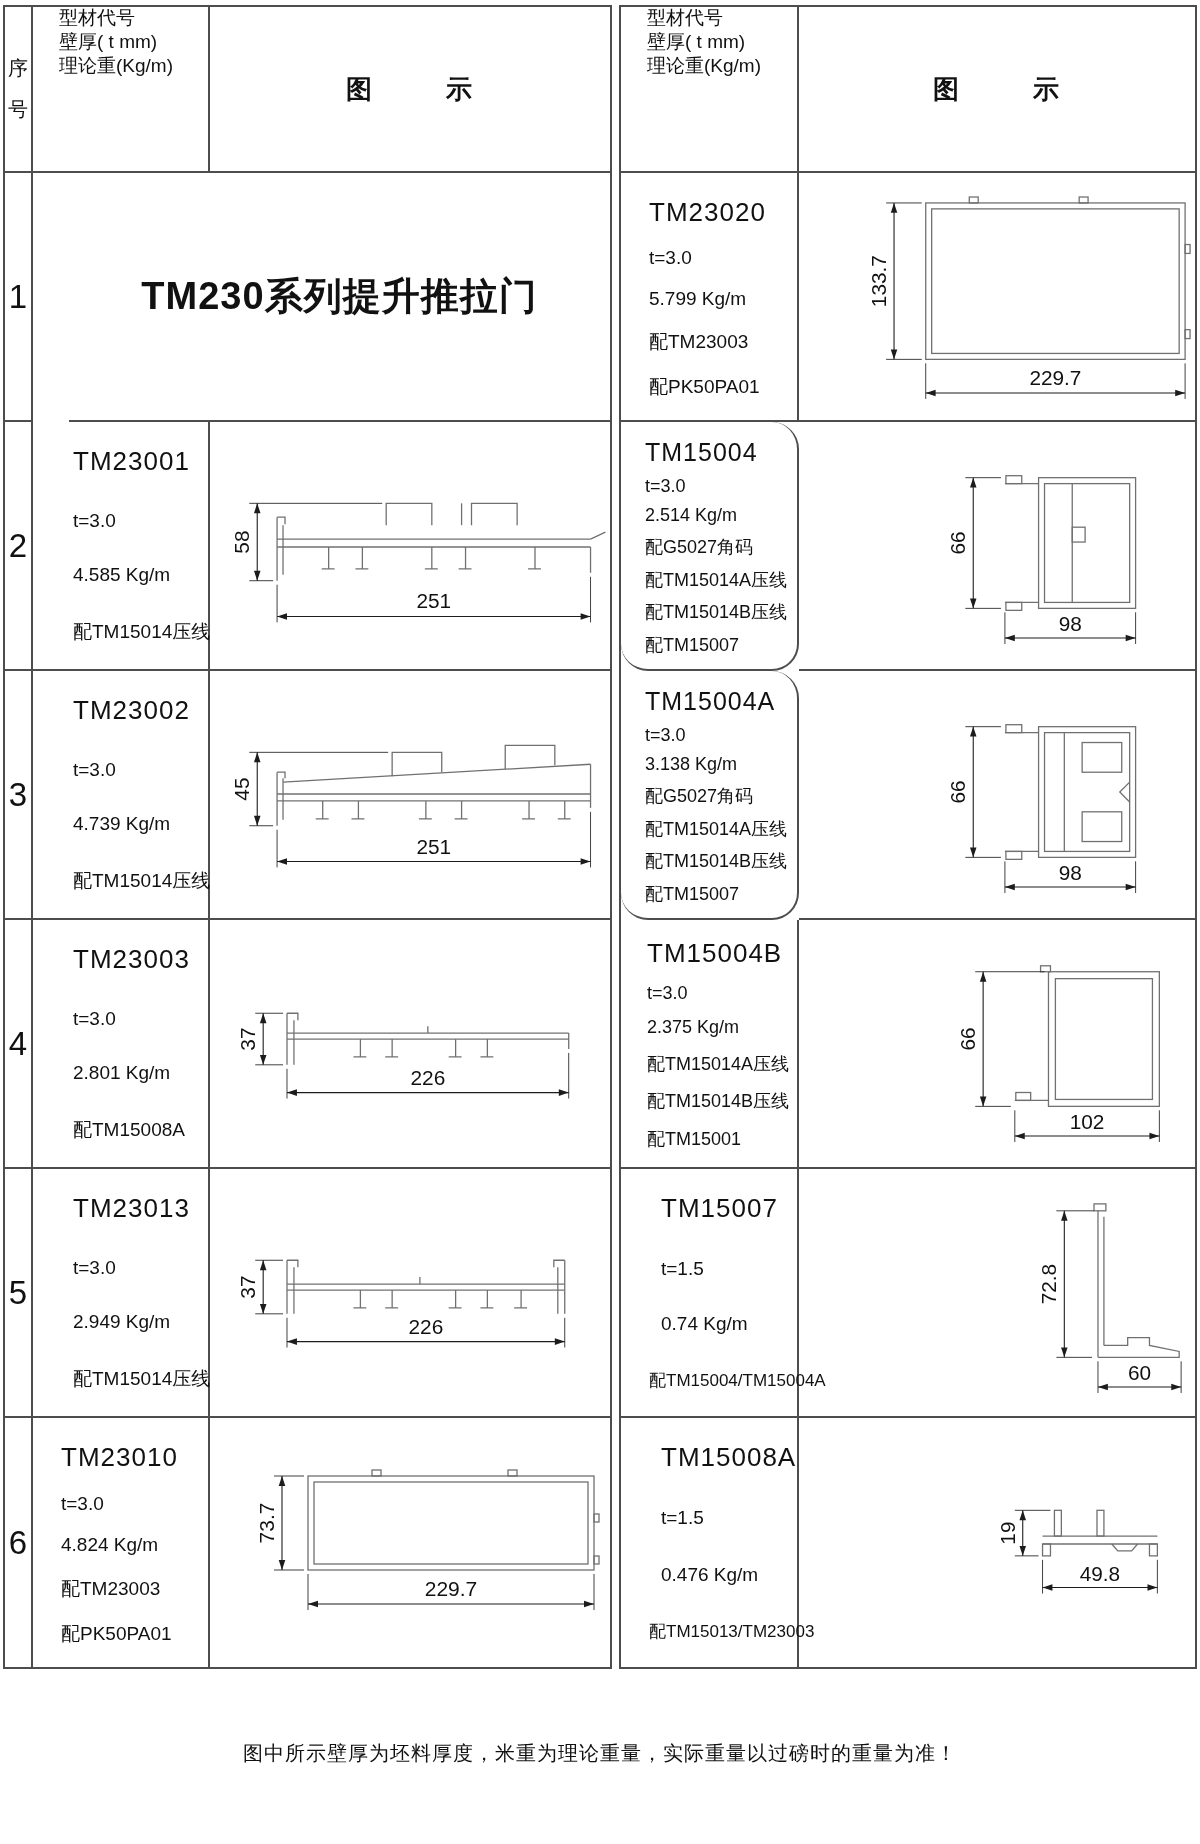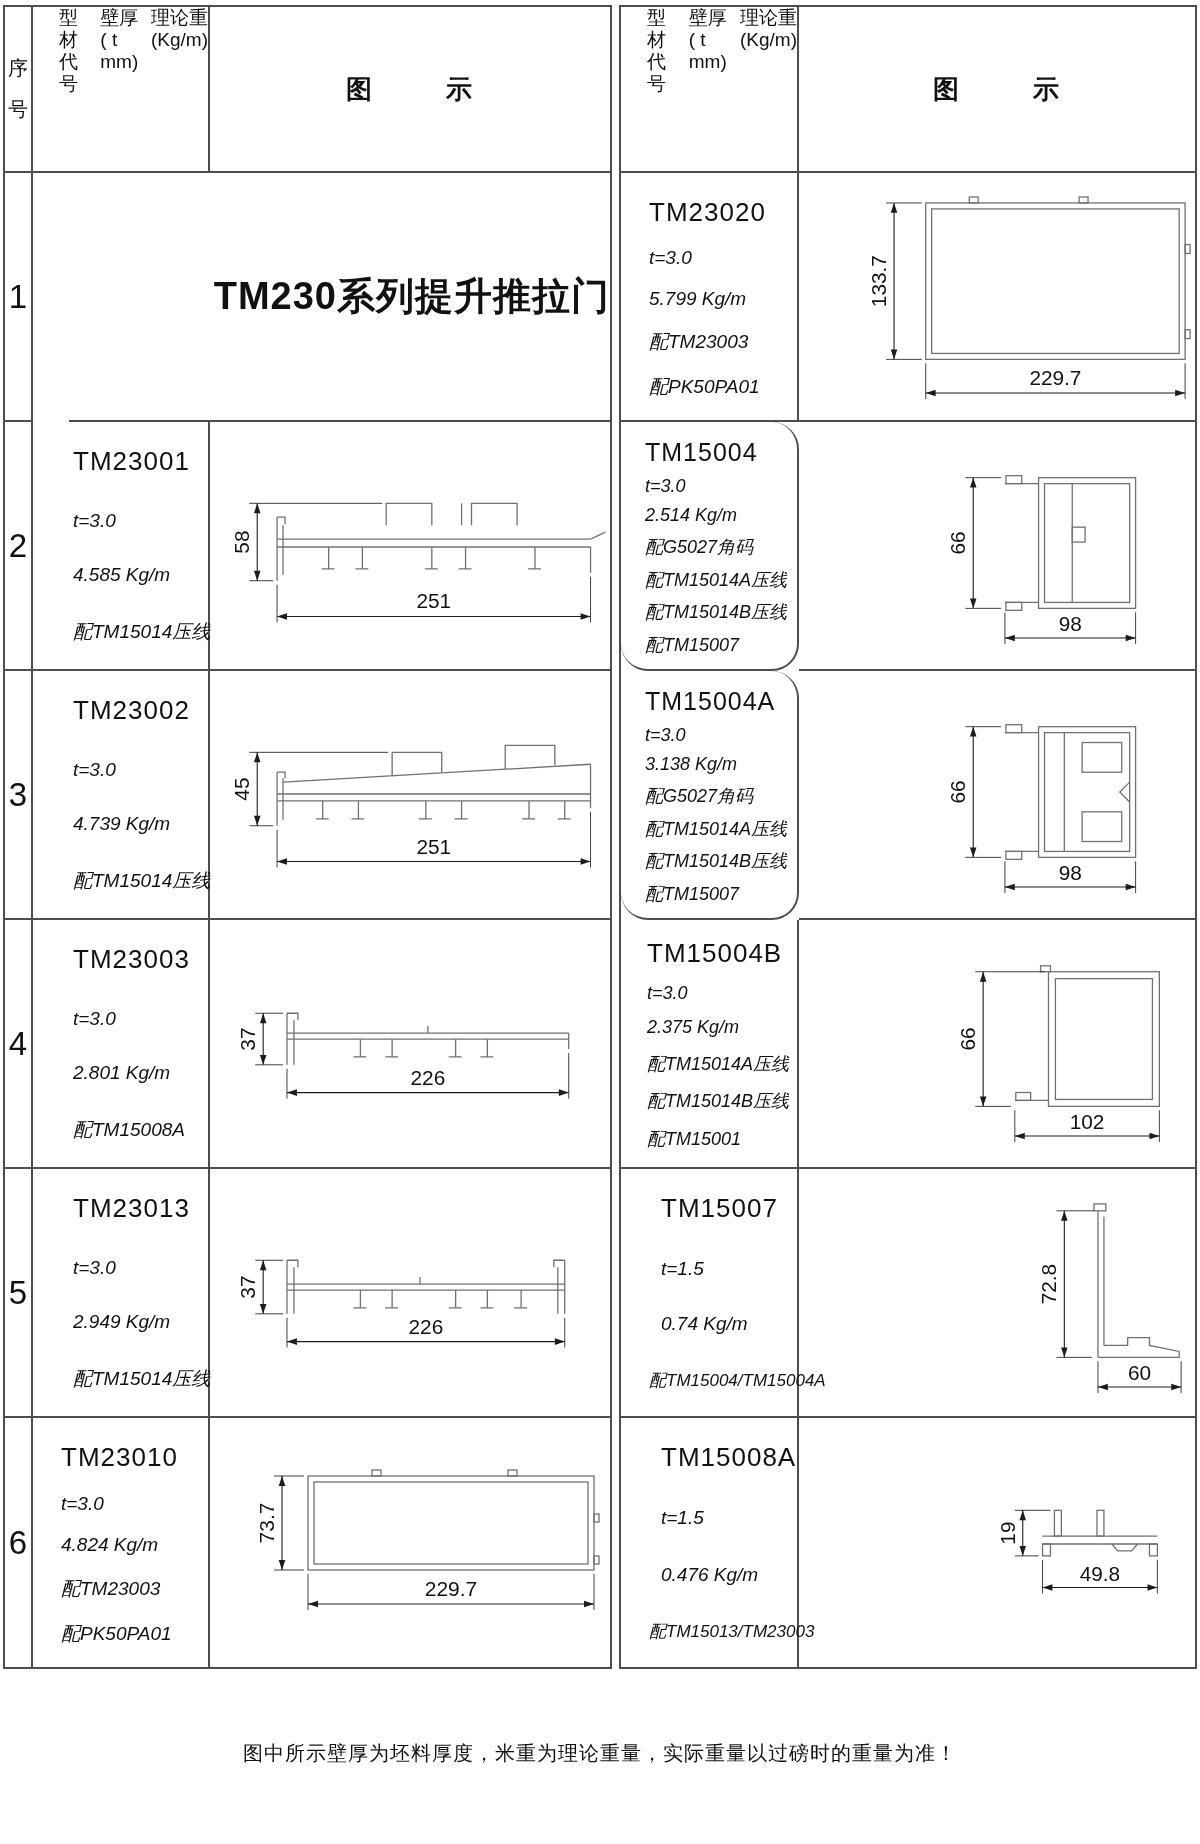--- a/index.html
+++ b/index.html
@@ -9,37 +9,37 @@
   .tbl { display:grid; border:2px solid #4d4d4d; background:#fff;
          grid-template-rows:166px repeat(6,249px); }
   .tbl-left  { grid-template-columns:28px 177px 400px; }
   .tbl-right { grid-template-columns:178px 396px; }
   .c { border-right:2px solid #4d4d4d; border-bottom:2px solid #4d4d4d; box-sizing:border-box; position:relative; }
   .lc { border-right:none; }   
   .lr { border-bottom:none; }  
   
   .hidx { display:flex; flex-direction:column; align-items:center; justify-content:center; gap:14px;
           font-size:20px; }
-  .hspec { display:flex; flex-direction:row; justify-content:center; padding-left:26px; gap:9px;
+  .hspec { display:flex; flex-direction:column; padding-left:26px; gap:2px;
            font-size:19px; line-height:22px; }
   .hdiag { display:flex; align-items:center; justify-content:center; gap:72px;
            font-size:26px; font-weight:bold; letter-spacing:2px; }
   
   .num { display:flex; align-items:center; justify-content:center; font-size:33px; }
   
-  .title-cell { display:flex; align-items:center; justify-content:flex-end;margin-left:36px; }
+  .title-cell { display:flex; align-items:center; justify-content:center;margin-left:36px; }
   .title-cell span { font-size:38px; font-weight:bold; letter-spacing:1px; }
   
   .spec { display:flex; flex-direction:column; justify-content:space-between; }
   .pad-std   { padding:24px 4px 24px 40px; }
   .pad-five  { padding:24px 4px 20px 28px; }
   .pad-six   { padding:18px 4px 16px 26px; }
   .pad-dense { padding:16px 2px 12px 24px;border-radius:27px; }
   .code  { font-size:26px; letter-spacing:1px; white-space:nowrap; }
-  .sline { font-size:19px; white-space:nowrap;font-style:italic; }
+  .sline { font-size:19px; white-space:nowrap; }
   .pad-dense .code { font-size:25px; }
   .pad-dense .sline, .pad-six .sline { font-size:18px; }
   .sline.long { font-size:17px; margin-left:-12px; }
   
   .diag { overflow:hidden; }
   .diag svg { width:100%; height:100%; display:block; }
   .p { stroke:#707070; stroke-width:1.3; fill:none; }
   .x { stroke:#2a2a2a; stroke-width:0.9; }
   .d { stroke:#1c1c1c; stroke-width:1.1; }
   .a { fill:#1c1c1c; stroke:none; }

